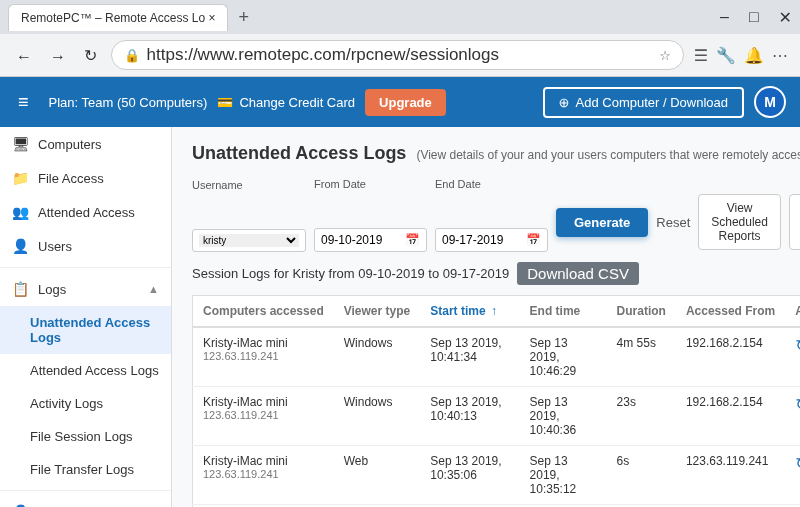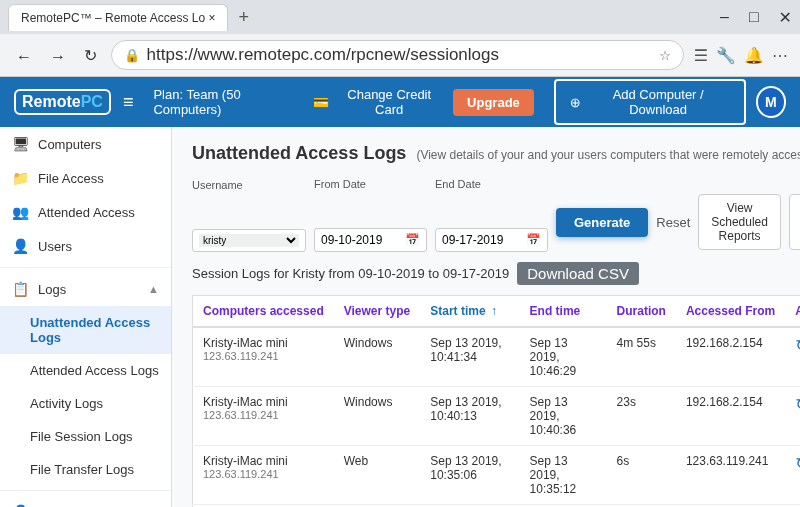--- a/index.html
+++ b/index.html
@@ -66,21 +66,21 @@
     .reset-btn { background: none; border: none; color: #555; font-size: 13px; cursor: pointer; margin-top: 14px; }
     .view-scheduled-btn { margin-left: auto; background: white; border: 1px solid #ccc; border-radius: 4px; padding: 6px 12px; font-size: 12px; cursor: pointer; color: #333; margin-top: 14px; }
     .export-csv-btn { background: white; border: 1px solid #ccc; border-radius: 4px; padding: 6px 12px; font-size: 12px; cursor: pointer; color: #333; margin-top: 14px; }
 
     
     .session-bar { display: flex; align-items: center; gap: 8px; margin-bottom: 10px; font-size: 13px; color: #333; }
     .download-csv-btn { background: #6c757d; color: white; border: none; border-radius: 3px; padding: 3px 10px; font-size: 15px; cursor: pointer; }
 
     
     .data-table { width: 100%; border-collapse: collapse; background: white; border: 1px solid #ddd; }
-    .data-table th { background: white; padding: 8px 10px; text-align: left; font-size: 12px; color: #6d28d9; font-weight: bold; border-bottom: 2px solid #ddd; white-space: nowrap; }
+    .data-table th { background: white; padding: 8px 10px; text-align: left; font-size: 12px; color: #737373; font-weight: bold; border-bottom: 2px solid #ddd; white-space: nowrap; }
     .data-table th.sortable { cursor: pointer; color: #1a6fb4; }
     .sort-arrow { color: #1a6fb4; margin-left: 2px; }
     .data-table td { padding: 8px 10px; border-bottom: 1px solid #eee; font-size: 12px; color: #333; vertical-align: top; }
     .data-table tr:last-child td { border-bottom: none; }
     .computer-name { font-weight: 500; color: #333; }
     .computer-ip { color: #777; font-size: 11px; }
     .activity-icon { color: #1a6fb4; cursor: pointer; font-size: 16px; }
   </style>
 </head>
 <body>
@@ -112,23 +112,20 @@
       <span>☰</span>
       <span>🔧</span>
       <span>🔔</span>
       <span>⋯</span>
     </div>
   </div>
 </div>
 
 <div class="app-header">
   <div class="logo-area">
-    <div class="logo-box">
-      <span class="logo-text">Remote<span class="logo-pc">PC</span></span>
-    </div>
     <span class="hamburger">≡</span>
   </div>
   <span class="plan-info">Plan: Team (50 Computers)</span>
   <button class="credit-card-btn">
     <span>💳</span>
     <span>Change Credit Card</span>
   </button>
   <button class="upgrade-btn">Upgrade</button>
   <div class="header-spacer"></div>
   <button class="add-computer-btn">

